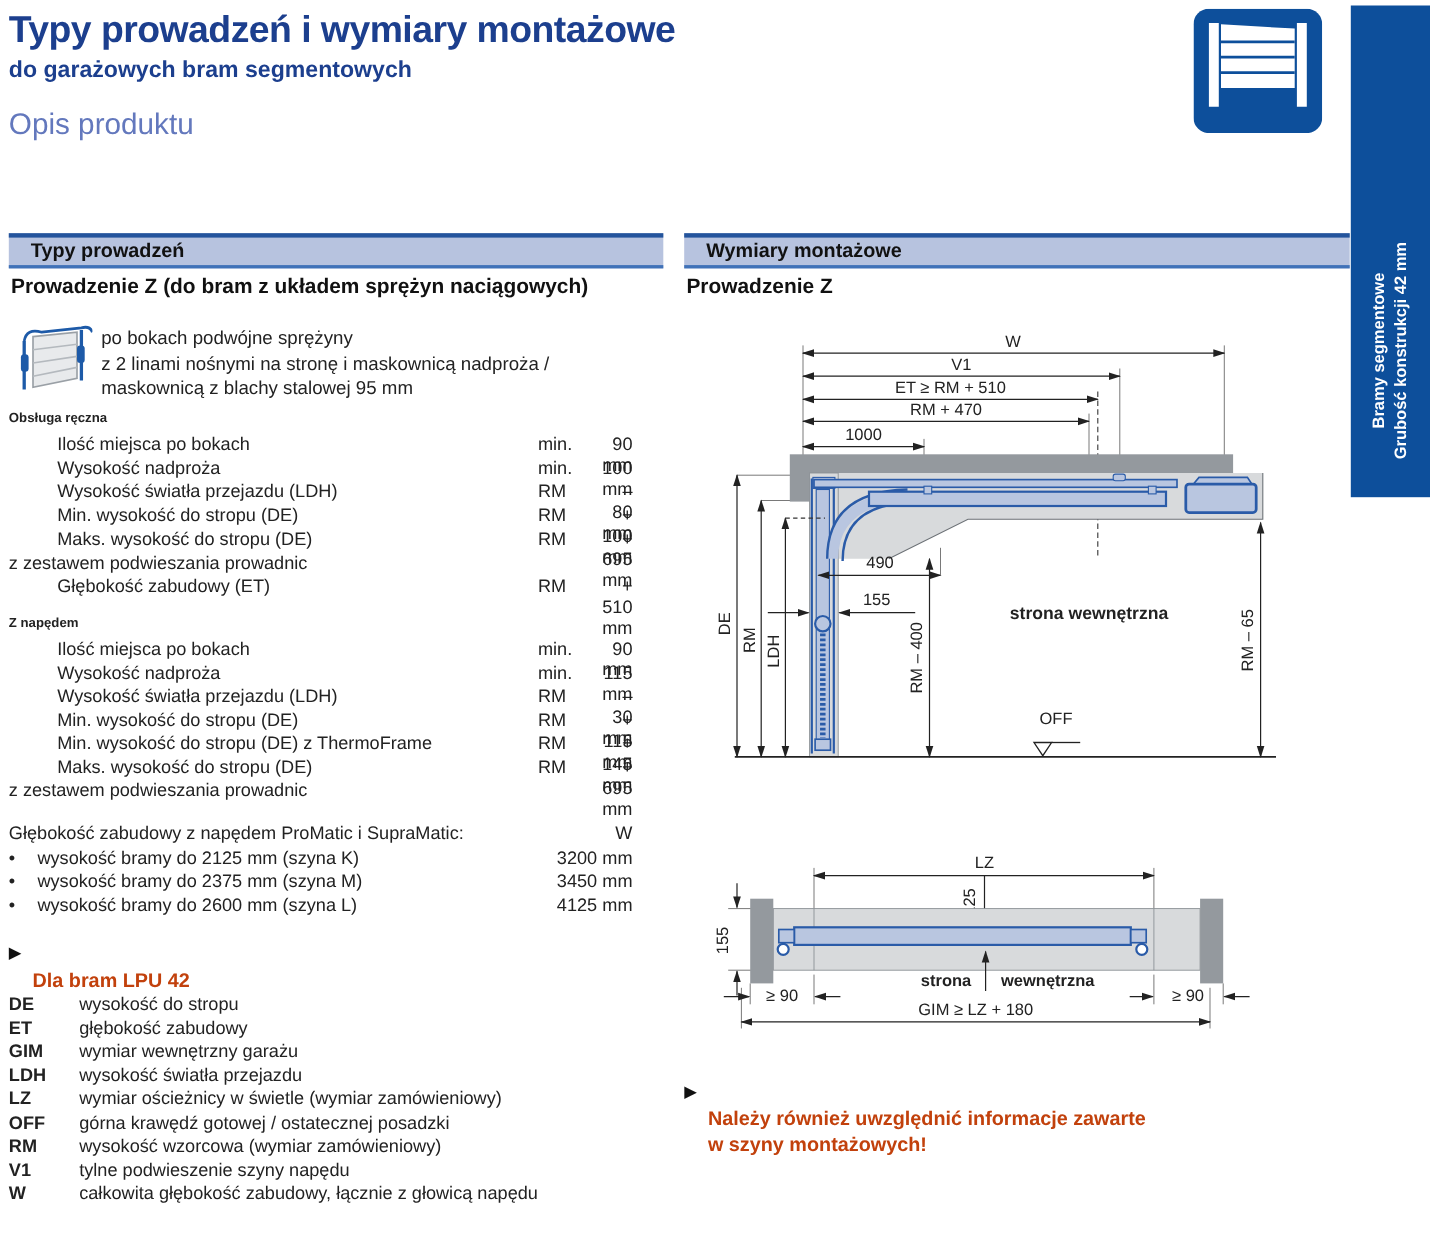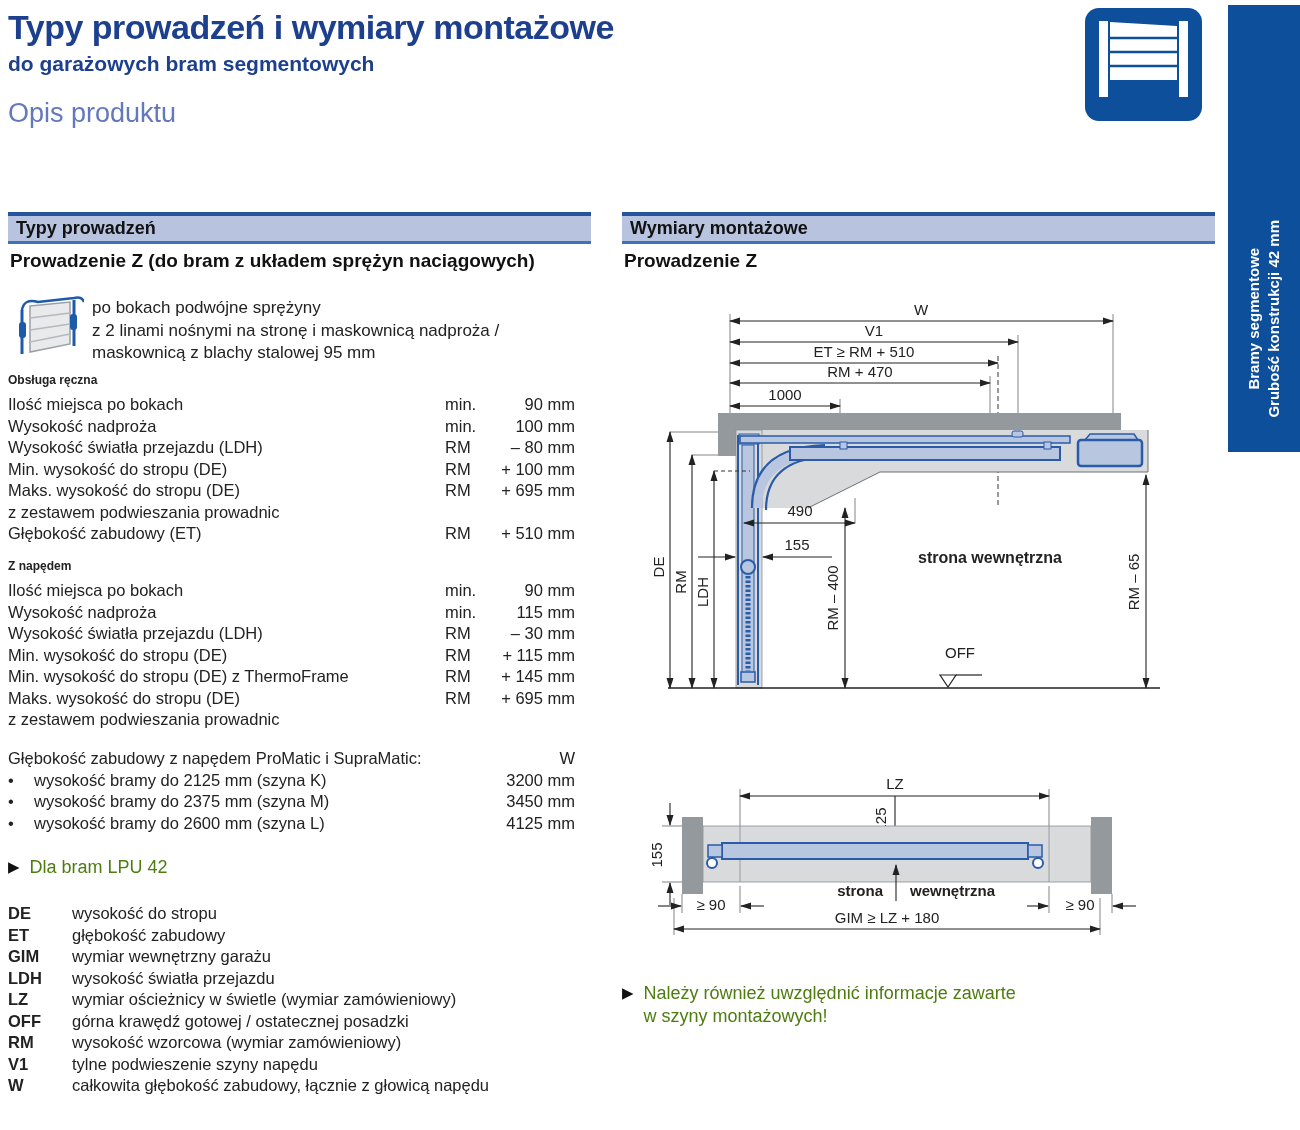--- a/index.html
+++ b/index.html
@@ -17,44 +17,44 @@
 
   
   .side-tab{left:1228px;top:5px;width:72px;height:447px;background:#0d4f9b;}
   .side-tab-inner{position:absolute;bottom:34px;left:50%;transform:translateX(-50%) rotate(180deg);
       writing-mode:vertical-rl;color:#fff;font-weight:bold;font-size:15px;line-height:20px;
       text-align:center;white-space:nowrap;}
   .side-tab-inner span{display:block;}
 
   
   .bar{height:23px;background:#b7c3df;border-top:4px solid #24549c;border-bottom:3px solid #4072b8;
-       font-size:18px;font-weight:bold;color:#111;padding:2px 0 0 8px;box-sizing:content-box;}
+       font-size:18px;font-weight:bold;color:#111;padding:2px 0 0 20px;box-sizing:content-box;}
   .bar-left{left:8px;top:212px;width:575px;}
   .bar-right{left:622px;top:212px;width:585px;}
 
   .h-bold{font-size:19px;font-weight:bold;color:#111;}
   .lead-left{left:10px;top:250px;}
   .lead-right{left:624px;top:250px;}
 
   .intro-text{left:92px;top:297px;font-size:17px;line-height:22.5px;color:#222;}
 
   
   .spec-block{left:8px;width:567px;font-size:16.5px;color:#222;}
   .spec-title{font-weight:bold;font-size:12px;height:22px;}
-  .spec-row{display:grid;grid-template-columns:437px 56px 1fr;height:21.5px;align-items:baseline;}
+  .spec-row{display:grid;grid-template-columns:437px 56px 1fr;height:21.5px;align-items:baseline;margin-left:44px;}
   .spec-row .val{text-align:right;}
   .spec-cont{height:21.5px;}
   .depth-row{display:grid;grid-template-columns:26px 420px 1fr;height:21.5px;}
   .depth-row .val{text-align:right;}
   .depth-head{display:grid;grid-template-columns:1fr 60px;height:21.5px;}
   .depth-head .val{text-align:right;}
 
   .note-arrow{display:flex;gap:10px;}
   .tri{font-size:15px;line-height:22px;color:#111;}
-  .note-arrow .txt{font-size:18px;font-weight:normal;color:#4d7c0f;line-height:23px;}
+  .note-arrow .txt{font-size:18px;font-weight:bold;color:#c2410c;line-height:23px;margin-top:24px;}
 
   
   .legend{left:8px;top:903px;width:575px;font-size:16.5px;color:#222;}
   .legend-row{display:grid;grid-template-columns:64px 1fr;line-height:21.5px;}
   .legend-row .abbr{font-weight:bold;}
 
   
   .diagram-top{left:640px;top:295px;}
   .diagram-bottom{left:640px;top:763px;}
   svg text{font-family:"Liberation Sans",sans-serif;font-size:15px;fill:#222;}

